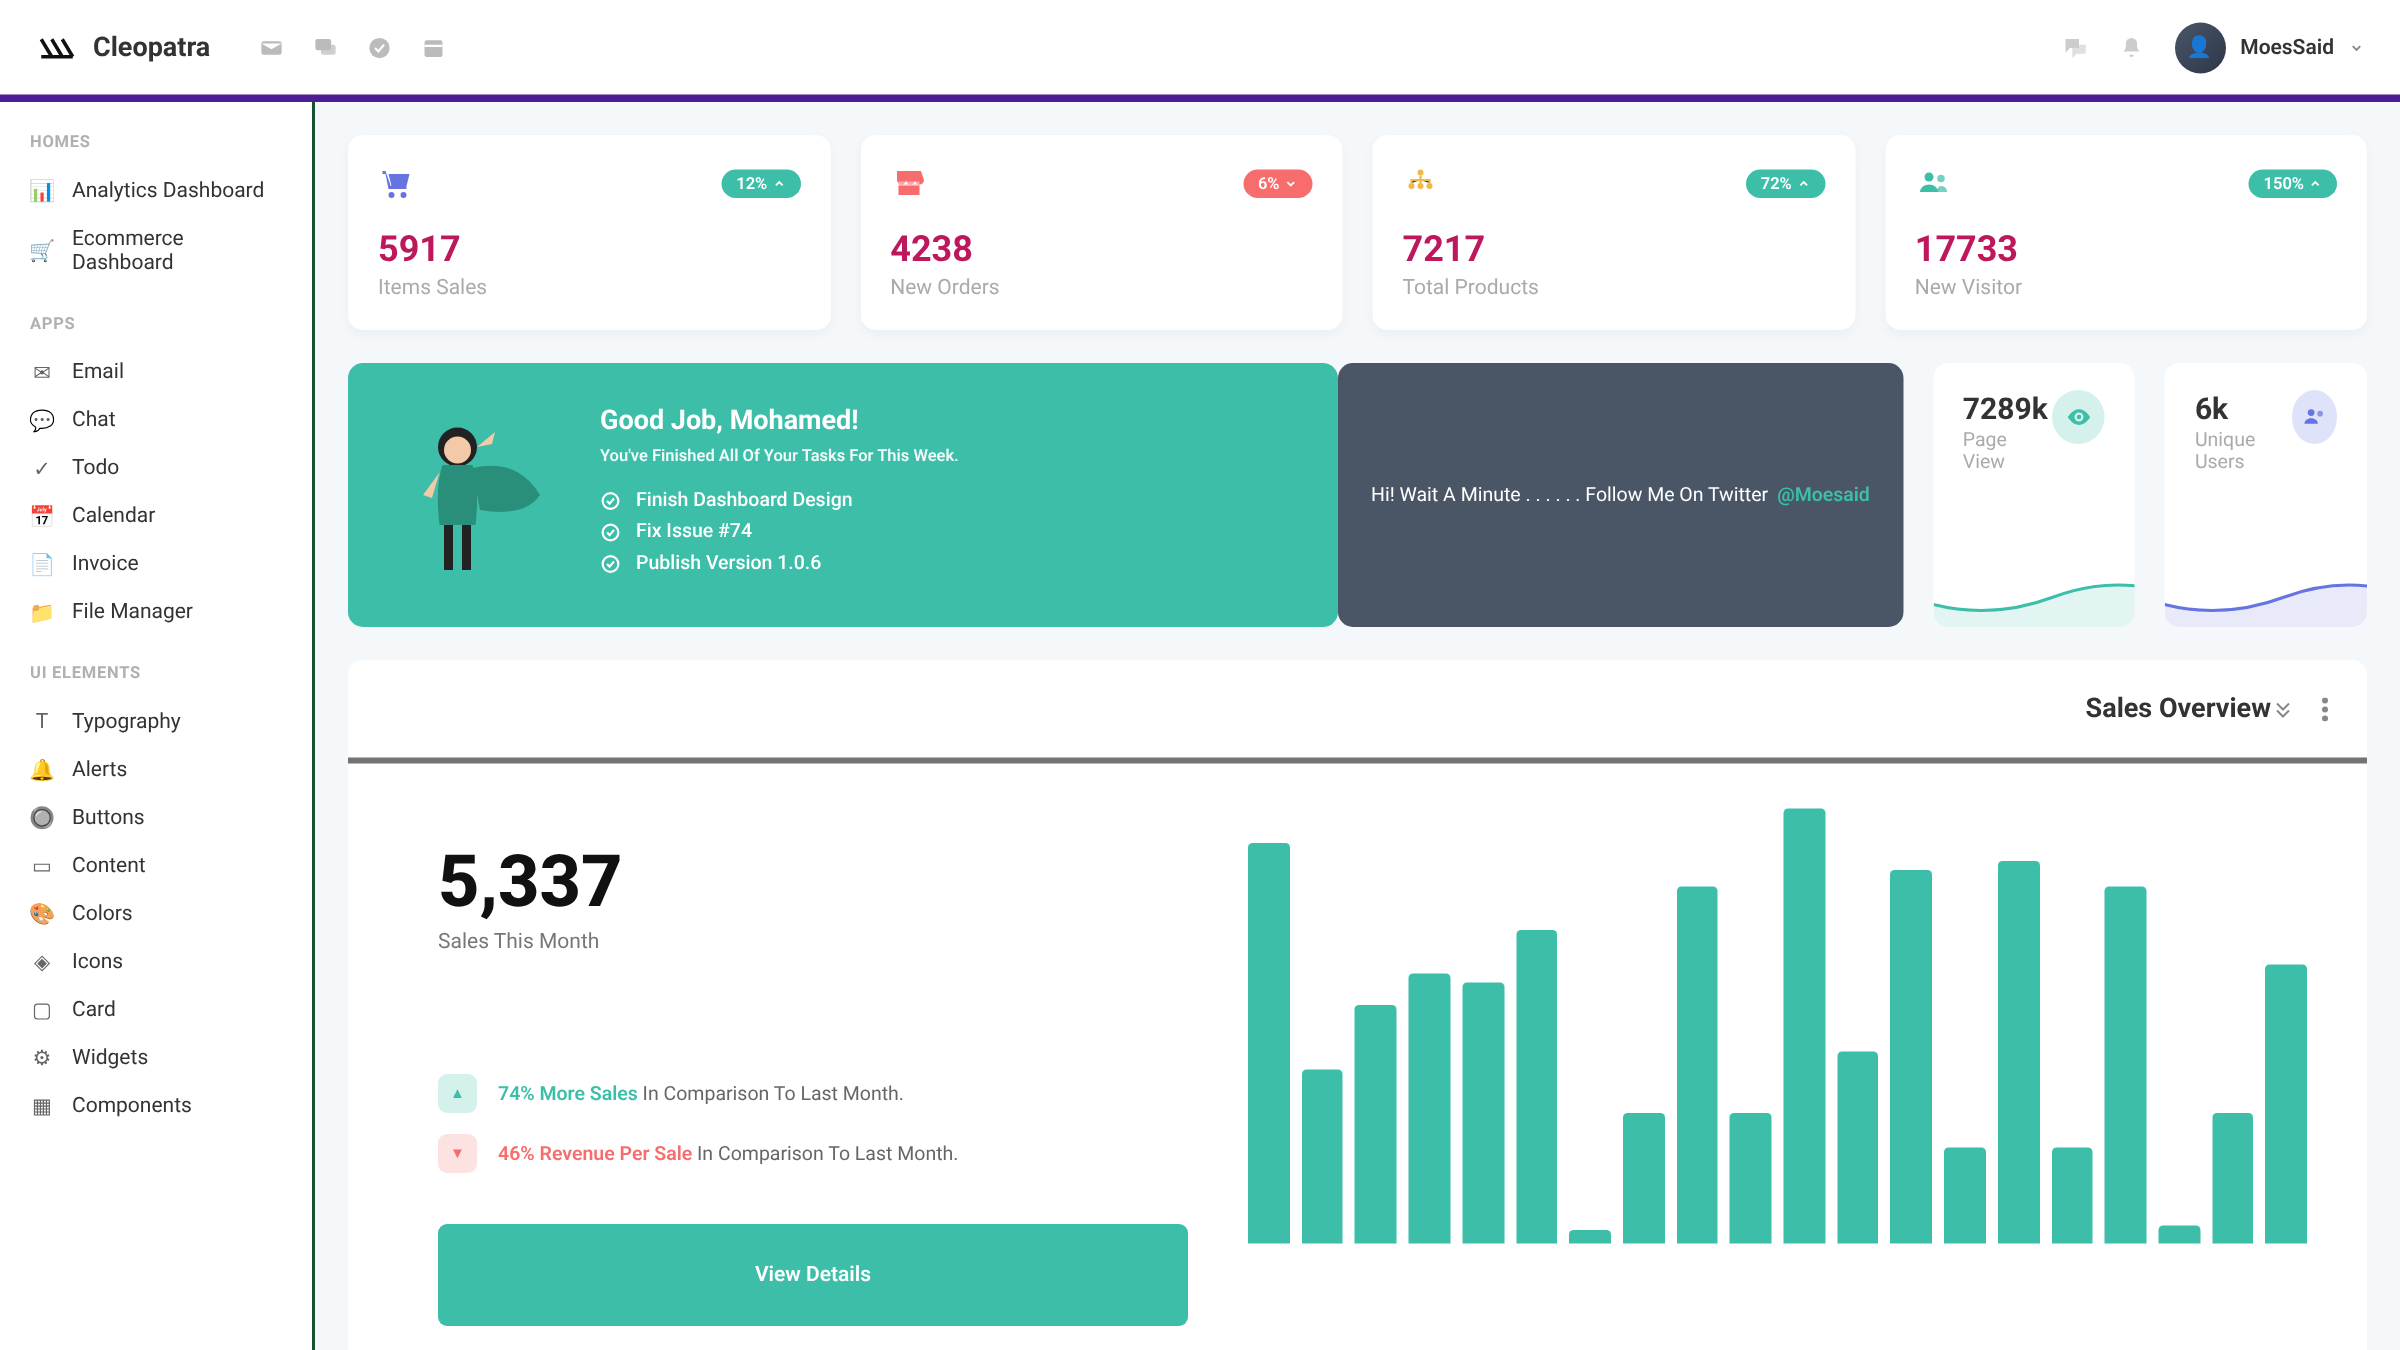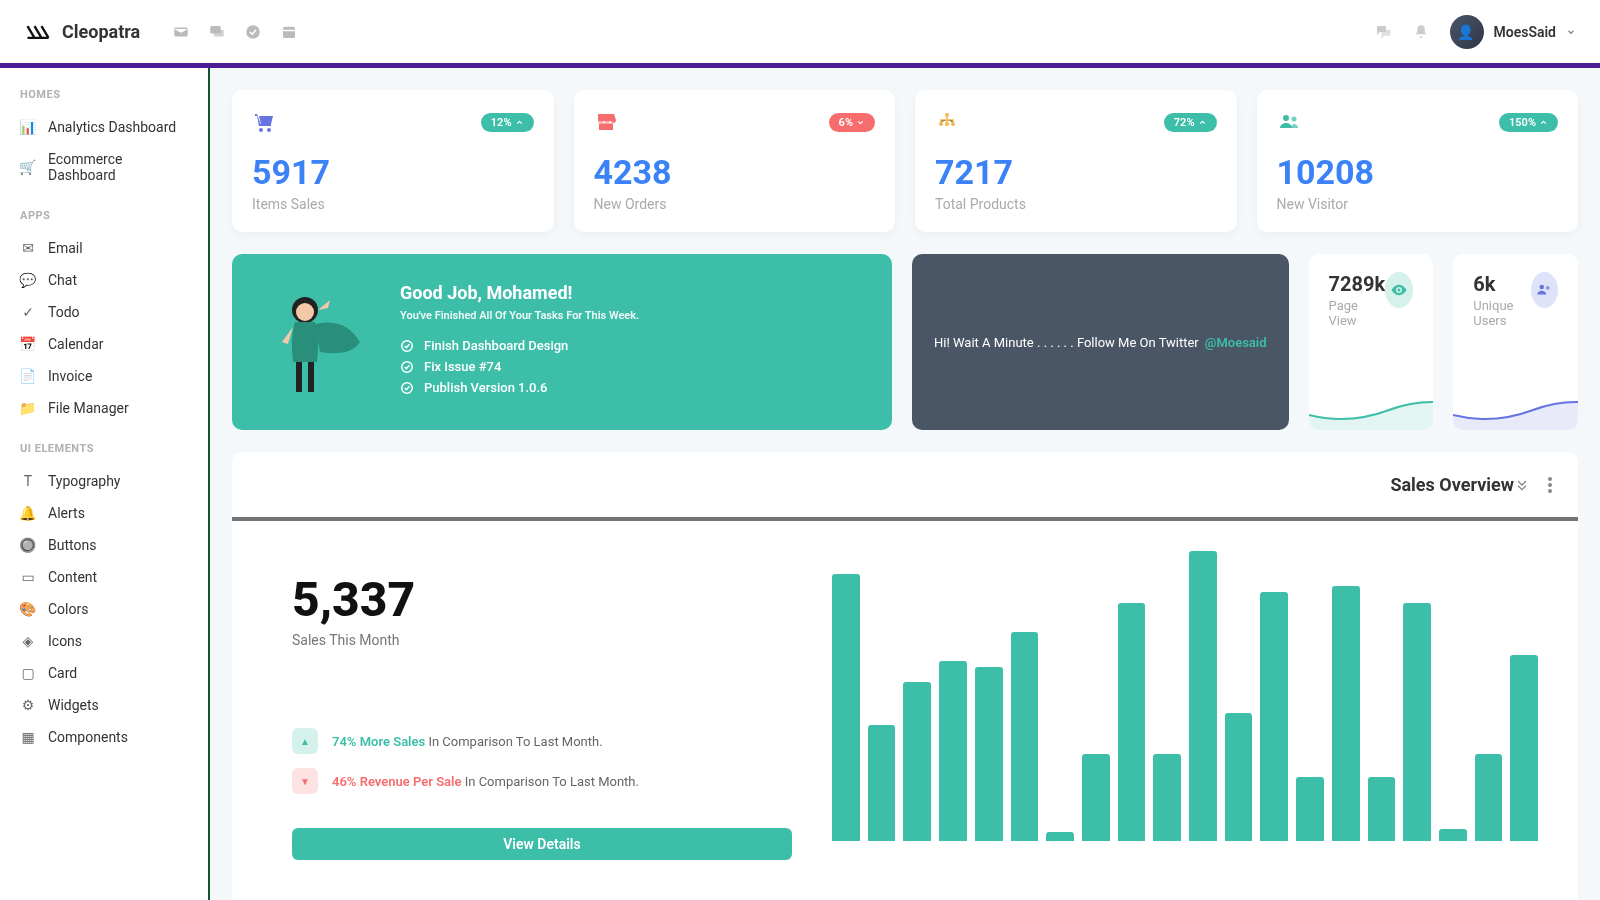--- a/index.html
+++ b/index.html
@@ -21,23 +21,23 @@
 .side-item{display:flex;align-items:center;gap:12px;padding:8px 20px;font-size:14px;color:#333;cursor:pointer}
 .side-ico{width:16px;height:16px;display:flex;align-items:center;justify-content:center;color:#666;font-size:14px}
 .main{flex:1;background:#f5f8fa;overflow-y:auto;padding:22px}
 .stat-row{display:flex;gap:20px;margin-bottom:22px}
 .stat-card{flex:1;background:#fff;border-radius:10px;padding:20px;box-shadow:0 3px 8px rgba(0,0,0,0.04)}
 .stat-top{display:flex;justify-content:space-between;align-items:center;margin-bottom:18px}
 .stat-ico{width:24px;height:24px}
 .badge{font-size:11px;font-weight:600;padding:3px 10px;border-radius:12px;display:flex;align-items:center;gap:3px}
 .badge.teal{background:#3cbea9;color:#fff}
 .badge.red{background:#f76d6d;color:#fff}
-.stat-val{font-size:34px;font-weight:700;color:#3b82f6}
+.stat-val{font-size:24px;font-weight:700;color:#be185d}
 .stat-lbl{font-size:14px;color:#aaa;margin-top:4px}
-.mid-row{display:flex;gap:20px;margin-bottom:22px}
+.mid-row{display:flex;margin-bottom:22px}
 .hero{flex:0 0 660px;background:#3cbea9;border-radius:10px;padding:28px;display:flex;gap:30px;color:#fff}
 .hero-img{width:110px;height:120px;position:relative}
 .hero-body h2{font-size:18px;font-weight:700;margin-bottom:6px}
 .hero-sub{font-size:11px;opacity:.92;font-weight:600;margin-bottom:16px}
 .task{display:flex;align-items:center;gap:10px;font-size:13px;margin-bottom:6px;font-weight:500}
 .right-col{flex:1;display:flex;flex-direction:row;gap:20px}
 .banner{background:#4a5666;color:#fff;border-radius:10px;padding:16px 22px;font-size:13px;display:flex;align-items:center;gap:6px}
 .banner a{color:#3cbea9;font-weight:600}
 .mini-row{display:flex;gap:20px;flex:1}
 .mini-card{flex:1;background:#fff;border-radius:10px;padding:18px 20px 0;position:relative;overflow:hidden}
@@ -56,21 +56,21 @@
 .ov-left{flex:0 0 560px;padding:20px 30px}
 .big-num{font-size:48px;font-weight:800;color:#111}
 .big-lbl{font-size:14px;color:#777;margin-top:4px;margin-bottom:80px}
 .comp-row{display:flex;align-items:center;gap:14px;margin-bottom:14px;font-size:13px}
 .comp-ico{width:26px;height:26px;border-radius:6px;display:flex;align-items:center;justify-content:center;font-size:10px}
 .comp-ico.up{background:#d4f1ec;color:#3cbea9}
 .comp-ico.down{background:#fde2e2;color:#f76d6d}
 .comp-strong.green{color:#3cbea9;font-weight:600}
 .comp-strong.red{color:#f76d6d;font-weight:600}
 .comp-rest{color:#666}
-.btn-details{width:100%;background:#3cbea9;color:#fff;border:none;padding:8px;border-radius:6px;font-size:14px;font-weight:600;cursor:pointer;margin-top:20px}
+.btn-details{width:100%;background:#3cbea9;color:#fff;border:none;padding:26px;border-radius:6px;font-size:14px;font-weight:600;cursor:pointer;margin-top:20px}
 .ov-chart{flex:1;display:flex;align-items:flex-end;gap:8px;padding:0 10px 10px;height:300px}
 .bar{flex:1;background:#3cbea9;border-radius:3px 3px 0 0}
 </style>
 </head>
 <body>
 
 <div class="header">
   <div class="header-left">
     <div class="logo">
       <svg class="logo-icon" viewBox="0 0 24 24" fill="none" stroke="#111" stroke-width="2">
@@ -243,21 +243,21 @@
             <svg class="stat-ico" viewBox="0 0 24 24">
               <circle cx="9" cy="8" r="3" fill="#3cbea9"></circle>
               <circle cx="17" cy="9" r="2.5" fill="#3cbea9" opacity=".7"></circle>
               <path fill="#3cbea9" d="M3 18c0-3 3-5 6-5s6 2 6 5z"></path>
               <path fill="#3cbea9" opacity=".7" d="M14 18c0-2 1.5-4 3-4s4 1 4 4z"></path>
             </svg>
             <div class="badge teal">150% <svg width="9" height="9" viewBox="0 0 24 24" fill="none" stroke="#fff" stroke-width="3">
                 <path d="M6 15l6-6 6 6"></path>
               </svg></div>
           </div>
-          <div class="stat-val">10208</div>
+          <div class="stat-val">17733</div>
           <div class="stat-lbl">New Visitor</div>
         </div>
       </div>
     <div class="mid-row">
       <div class="hero">
         <div class="hero-img">
           <svg viewBox="0 0 110 120">
               <ellipse cx="45" cy="28" rx="13" ry="13" fill="#222"></ellipse>
               <circle cx="45" cy="30" r="9" fill="#f4c9a8"></circle>
               <path d="M35 40 Q30 55 33 80 L57 80 Q60 55 55 40 Z" fill="#2a8f7a"></path>

